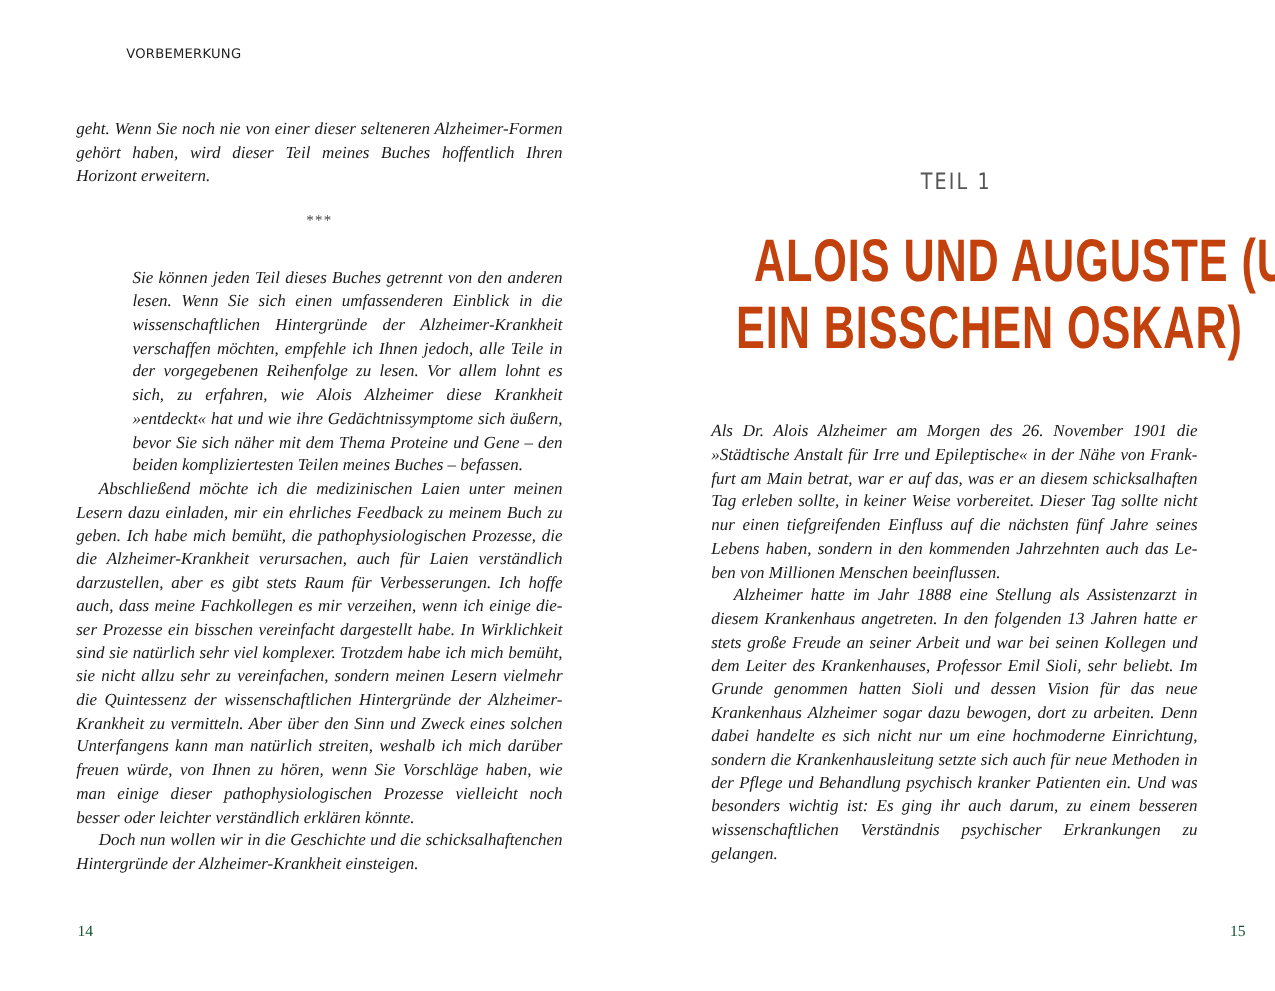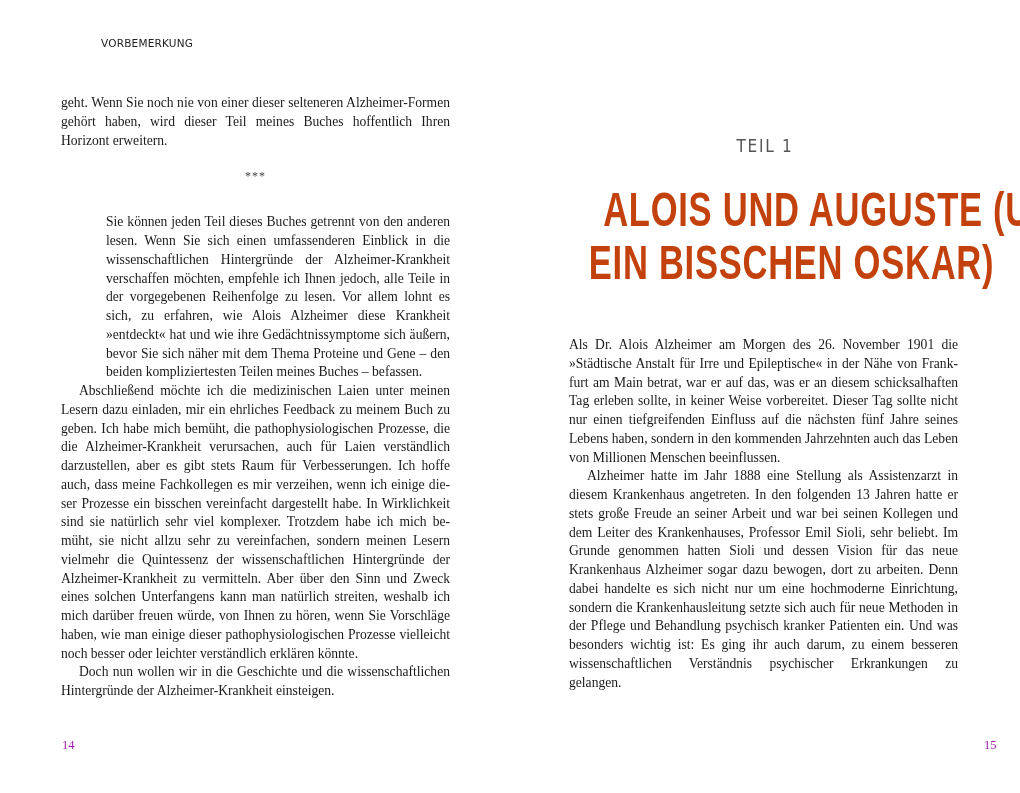--- a/index.html
+++ b/index.html
@@ -12,21 +12,21 @@
     font-family: "DejaVu Sans", sans-serif; font-size: 10.5px;
     color: #222; letter-spacing: 0.2px; margin-left: 39px;
   }
   .body-text {
     font-family: "Liberation Serif", serif; font-size: 13.6px;
     line-height: 18.75px; color: #1a1a1a; text-align: justify;
     hyphens: manual;
   }
   .col-left { position: absolute; left: 61px; top: 94px; width: 389px; }
   .col-right { position: absolute; left: 59px; top: 336px; width: 389px; }
-  .body-text p { margin: 0; }
+  .body-text p { margin: 0; font-style: italic; }
   .body-text p.indent { text-indent: 18px; }
   .body-text p.gap { margin-top: 27px; margin-left: 45px; }
   .stars {
     text-align: center; font-family: "Liberation Serif", serif;
     font-size: 12px; color: #444; margin: 16px 0 0 0; line-height: 20px;
     letter-spacing: 1px;
   }
   .part-label {
     position: absolute; left: 0; width: 510px; top: 135px; text-align: center;
     font-family: "DejaVu Sans", sans-serif; font-size: 18px;
@@ -35,36 +35,36 @@
   }
   .chapter-title {
     position: absolute; left: 0; width: 510px; top: 183px; text-align: right;
     font-family: "Liberation Sans", sans-serif; font-weight: bold;
     font-size: 48px; line-height: 53px; color: #c2410c;
     letter-spacing: 1px;
   }
   .chapter-title span { display: inline-block; transform: scaleX(0.72); transform-origin: center; white-space: nowrap; }
   .folio {
     position: absolute; top: 738px;
-    font-family: "Liberation Serif", serif; font-size: 12.5px; color: #a21caf;
+    font-family: "Liberation Serif", serif; font-size: 12.5px; color: #14532d;
   }
   .folio-left { left: 62px; }
   .folio-right { left: 436px; margin-left: 38px; }
 </style>
 </head>
 <body>
 
 <div class="page page-left">
   <div class="running-head">VORBEMERKUNG</div>
   <div class="body-text col-left">
     <p>geht. Wenn Sie noch nie von einer dieser selteneren Alzheimer-Formen gehört haben, wird dieser Teil meines Buches hoffentlich Ihren Horizont erweitern.</p>
     <div class="stars">***</div>
     <p class="gap">Sie können jeden Teil dieses Buches getrennt von den anderen lesen. Wenn Sie sich einen umfassenderen Einblick in die wissenschaftlichen Hintergründe der Alzheimer-Krankheit verschaffen möchten, emp­fehle ich Ihnen jedoch, alle Teile in der vorgegebenen Reihenfolge zu lesen. Vor allem lohnt es sich, zu erfahren, wie Alois Alzheimer diese Krankheit »entdeckt« hat und wie ihre Gedächtnissymptome sich äu­ßern, bevor Sie sich näher mit dem Thema Proteine und Gene – den beiden kompliziertesten Teilen meines Buches – befassen.</p>
     <p class="indent">Abschließend möchte ich die medizinischen Laien unter meinen Lesern dazu einladen, mir ein ehrliches Feedback zu meinem Buch zu geben. Ich habe mich bemüht, die pathophysiologischen Prozesse, die die Alzheimer-Krankheit verursachen, auch für Laien verständlich darzustellen, aber es gibt stets Raum für Verbesserungen. Ich hoffe auch, dass meine Fachkollegen es mir verzeihen, wenn ich einige die­ser Prozesse ein bisschen vereinfacht dargestellt habe. In Wirklichkeit sind sie natürlich sehr viel komplexer. Trotzdem habe ich mich be­müht, sie nicht allzu sehr zu vereinfachen, sondern meinen Lesern vielmehr die Quintessenz der wissenschaftlichen Hintergründe der Alzheimer-Krankheit zu vermitteln. Aber über den Sinn und Zweck eines solchen Unterfangens kann man natürlich streiten, weshalb ich mich darüber freuen würde, von Ihnen zu hören, wenn Sie Vorschläge haben, wie man einige dieser pathophysiologischen Prozesse vielleicht noch besser oder leichter verständlich erklären könnte.</p>
-    <p class="indent">Doch nun wollen wir in die Geschichte und die wissenschaftli­chen Hintergründe der Alzheimer-Krankheit einsteigen.</p>
+    <p class="indent">Doch nun wollen wir in die Geschichte und die schicksalhaften­chen Hintergründe der Alzheimer-Krankheit einsteigen.</p>
   </div>
   <div class="folio folio-left">14</div>
 </div>
 
 <div class="page page-right">
   <div class="part-label">TEIL 1</div>
   <div class="chapter-title">
     <span>ALOIS UND AUGUSTE (UND</span><br>
     <span>EIN BISSCHEN OSKAR)</span>
   </div>

